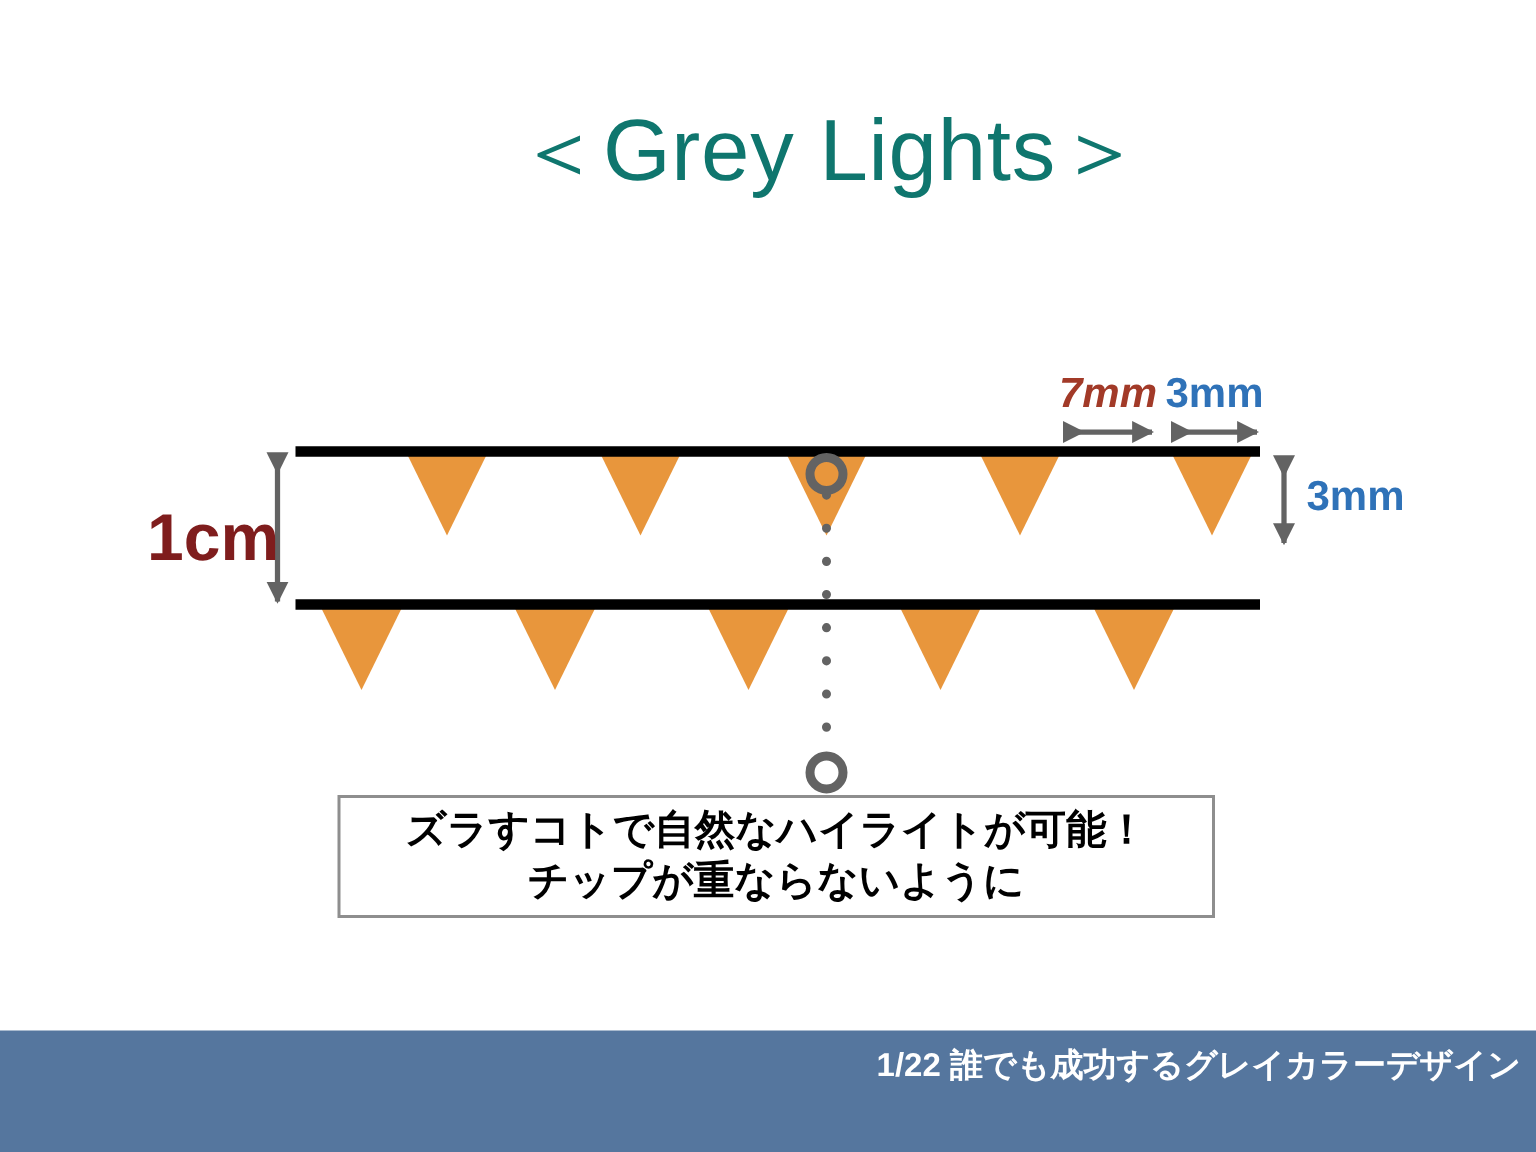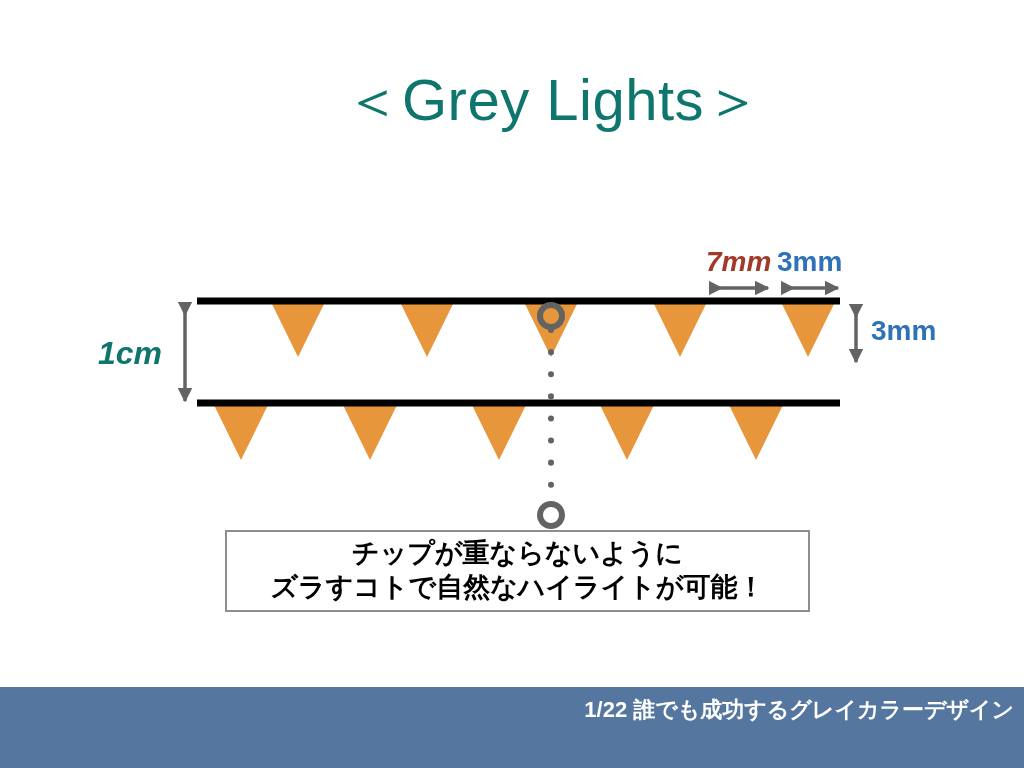--- a/index.html
+++ b/index.html
@@ -66,23 +66,22 @@
   }
   #label-3mm-v {
     left: 871px;
     top: 317px;
     font-size: 28px;
     color: #2f72b8;
   }
   #label-1cm {
     left: 98px;
     top: 337px;
-    font-size: 32px;
-    color: #0f766e;
-    font-style: italic;
+    font-size: 44px;
+    color: #7f1d1d;
   }
 
   
   #callout-box {
     position: absolute;
     left: 225px;
     top: 530px;
     width: 585px;
     height: 82px;
     border: 2px solid #8e8e8e;
@@ -175,22 +174,22 @@
     <circle cx="551" cy="316" r="11" fill="none" stroke="#636363" stroke-width="6"></circle>
     <circle cx="551" cy="515" r="11" fill="none" stroke="#636363" stroke-width="6"></circle>
   </svg>
 
   <div class="dim-label" id="label-7mm">7mm</div>
   <div class="dim-label" id="label-3mm-h">3mm</div>
   <div class="dim-label" id="label-3mm-v">3mm</div>
   <div class="dim-label" id="label-1cm">1cm</div>
 
   <div id="callout-box">
+    <div class="callout-line">ズラすコトで自然なハイライトが可能！</div>
     <div class="callout-line">チップが重ならないように</div>
-    <div class="callout-line">ズラすコトで自然なハイライトが可能！</div>
   </div>
 
   <div id="footer-bar">
     <div id="footer-text">
       <div class="footer-line">1/22 誰でも成功するグレイカラーデザイン</div>
     </div>
   </div>
 
 </div>
 

